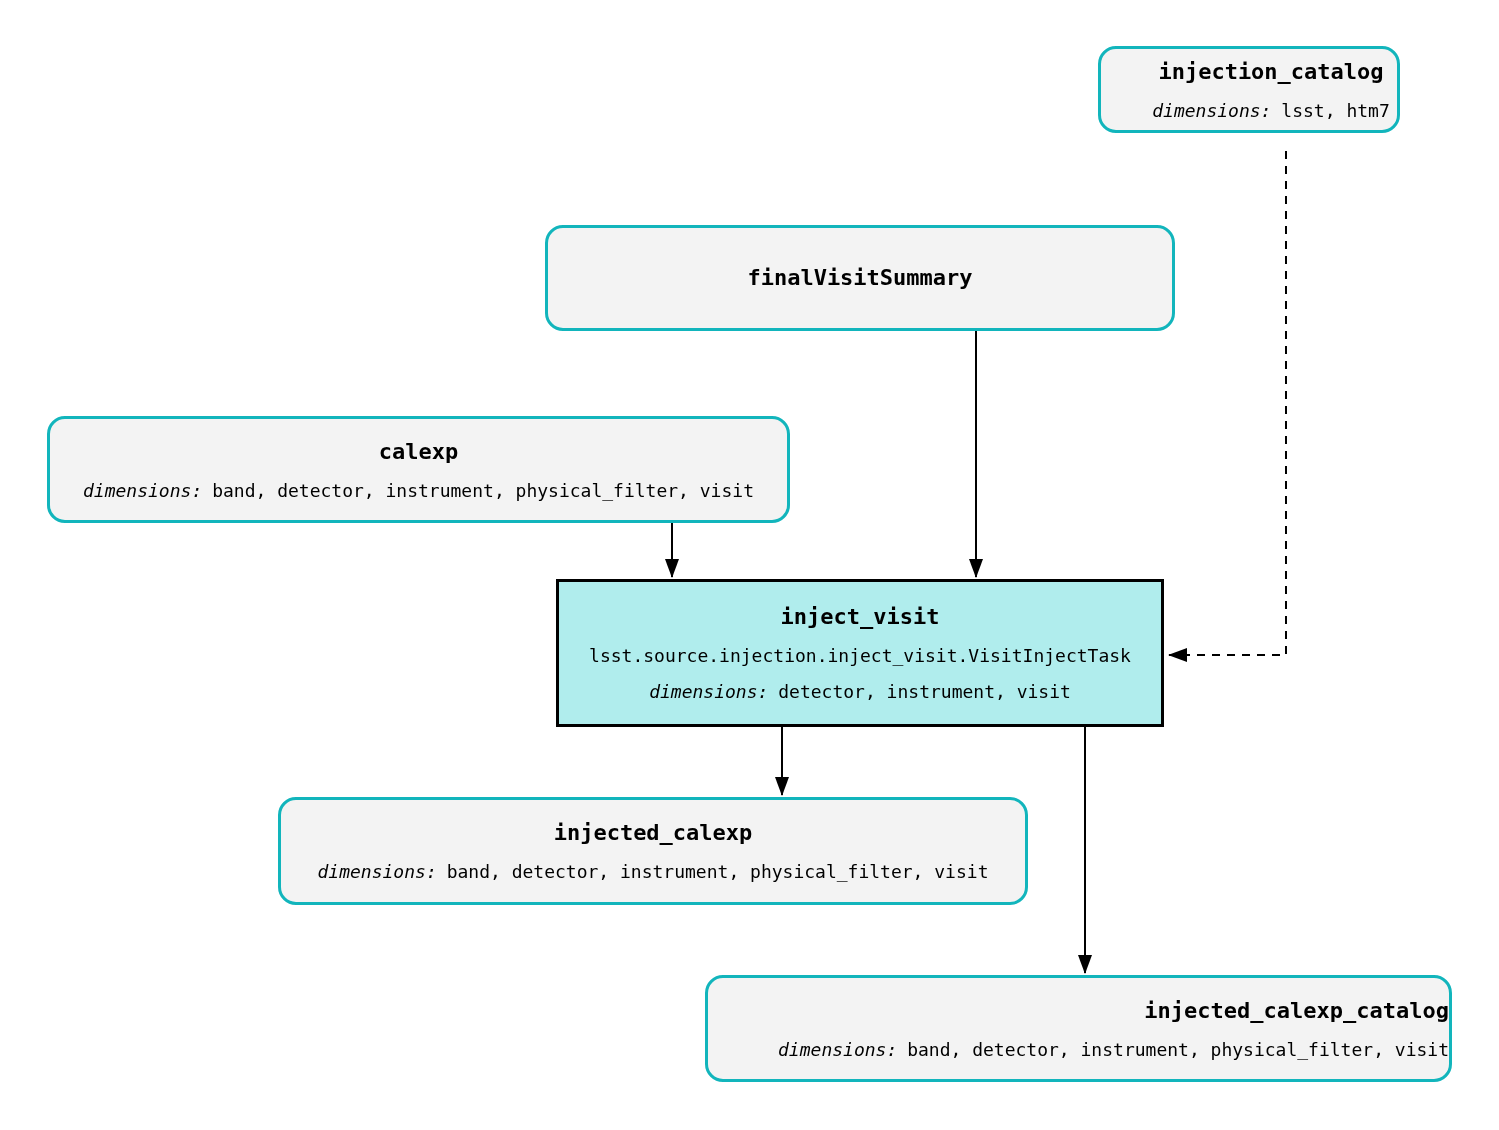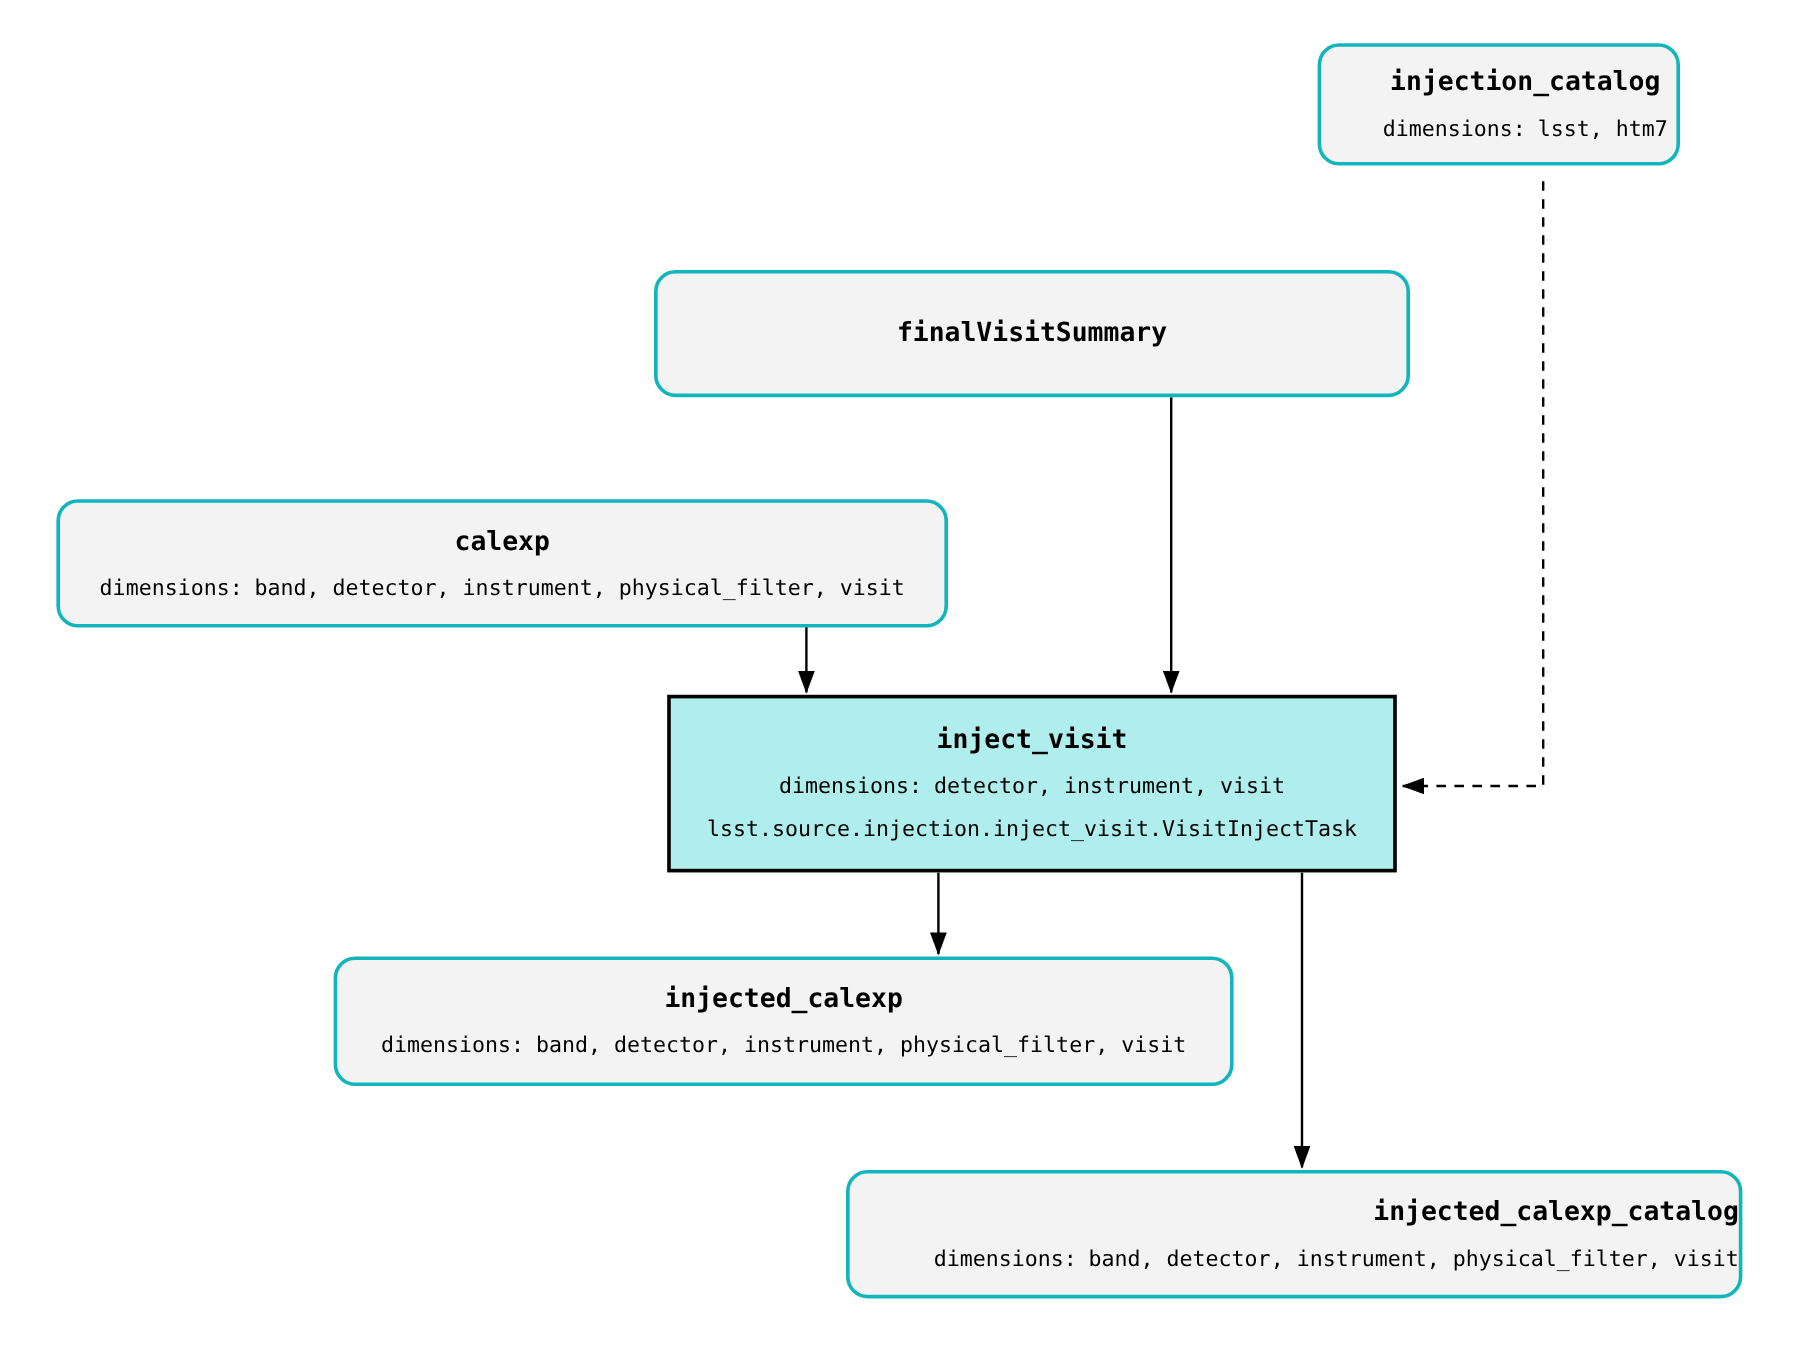--- a/index.html
+++ b/index.html
@@ -43,20 +43,21 @@
     font-size: 22px;
     line-height: 26px;
     white-space: nowrap;
   }
   .node-line {
     font-size: 18px;
     line-height: 21px;
     white-space: nowrap;
   }
   .dims-label {
+    font-style: italic;
     margin-right: 0.55em;
   }
 </style>
 </head>
 <body>
 
 <div class="canvas">
 
   <svg class="edges-layer" width="1499" height="1130" viewBox="0 0 1499 1130" xmlns="http://www.w3.org/2000/svg">
     <defs>
@@ -69,44 +70,44 @@
 
     <line x1="976" y1="331" x2="976" y2="577" stroke="#000000" stroke-width="2" marker-end="url(#arrowhead)"></line>
 
     <polyline points="1286,151 1286,655 1169,655" fill="none" stroke="#000000" stroke-width="2" stroke-dasharray="8 7" marker-end="url(#arrowhead)"></polyline>
 
     <line x1="782" y1="727" x2="782" y2="795" stroke="#000000" stroke-width="2" marker-end="url(#arrowhead)"></line>
 
     <line x1="1085" y1="727" x2="1085" y2="973" stroke="#000000" stroke-width="2" marker-end="url(#arrowhead)"></line>
   </svg>
 
-  <div class="node dataset" style="left:1098px; top:36px; width:302px; height:102px;padding-left:44px;">
+  <div class="node dataset" style="left:1098px; top:46px; width:302px; height:87px;padding-left:44px;">
     <div class="node-title">injection_catalog</div>
     <div class="node-line">
       <span class="dims-label">dimensions:</span><span>lsst, htm7</span>
     </div>
   </div>
 
   <div class="node dataset" style="left:545px; top:225px; width:630px; height:106px;text-align:right;">
     <div class="node-title">finalVisitSummary</div>
   </div>
 
   <div class="node dataset" style="left:47px; top:416px; width:743px; height:107px;">
     <div class="node-title">calexp</div>
     <div class="node-line">
       <span class="dims-label">dimensions:</span><span>band, detector, instrument, physical_filter, visit</span>
     </div>
   </div>
 
   <div class="node task" style="left:556px; top:579px; width:608px; height:148px; ">
     <div class="node-title">inject_visit</div>
+    <div class="node-line">lsst.source.injection.inject_visit.VisitInjectTask</div>
     <div class="node-line">
       <span class="dims-label">dimensions:</span><span>detector, instrument, visit</span>
     </div>
-    <div class="node-line">lsst.source.injection.inject_visit.VisitInjectTask</div>
   </div>
 
   <div class="node dataset" style="left:278px; top:797px; width:750px; height:108px;">
     <div class="node-title">injected_calexp</div>
     <div class="node-line">
       <span class="dims-label">dimensions:</span><span>band, detector, instrument, physical_filter, visit</span>
     </div>
   </div>
 
   <div class="node dataset" style="left:705px; top:975px; width:747px; height:107px;align-items:flex-end;">

